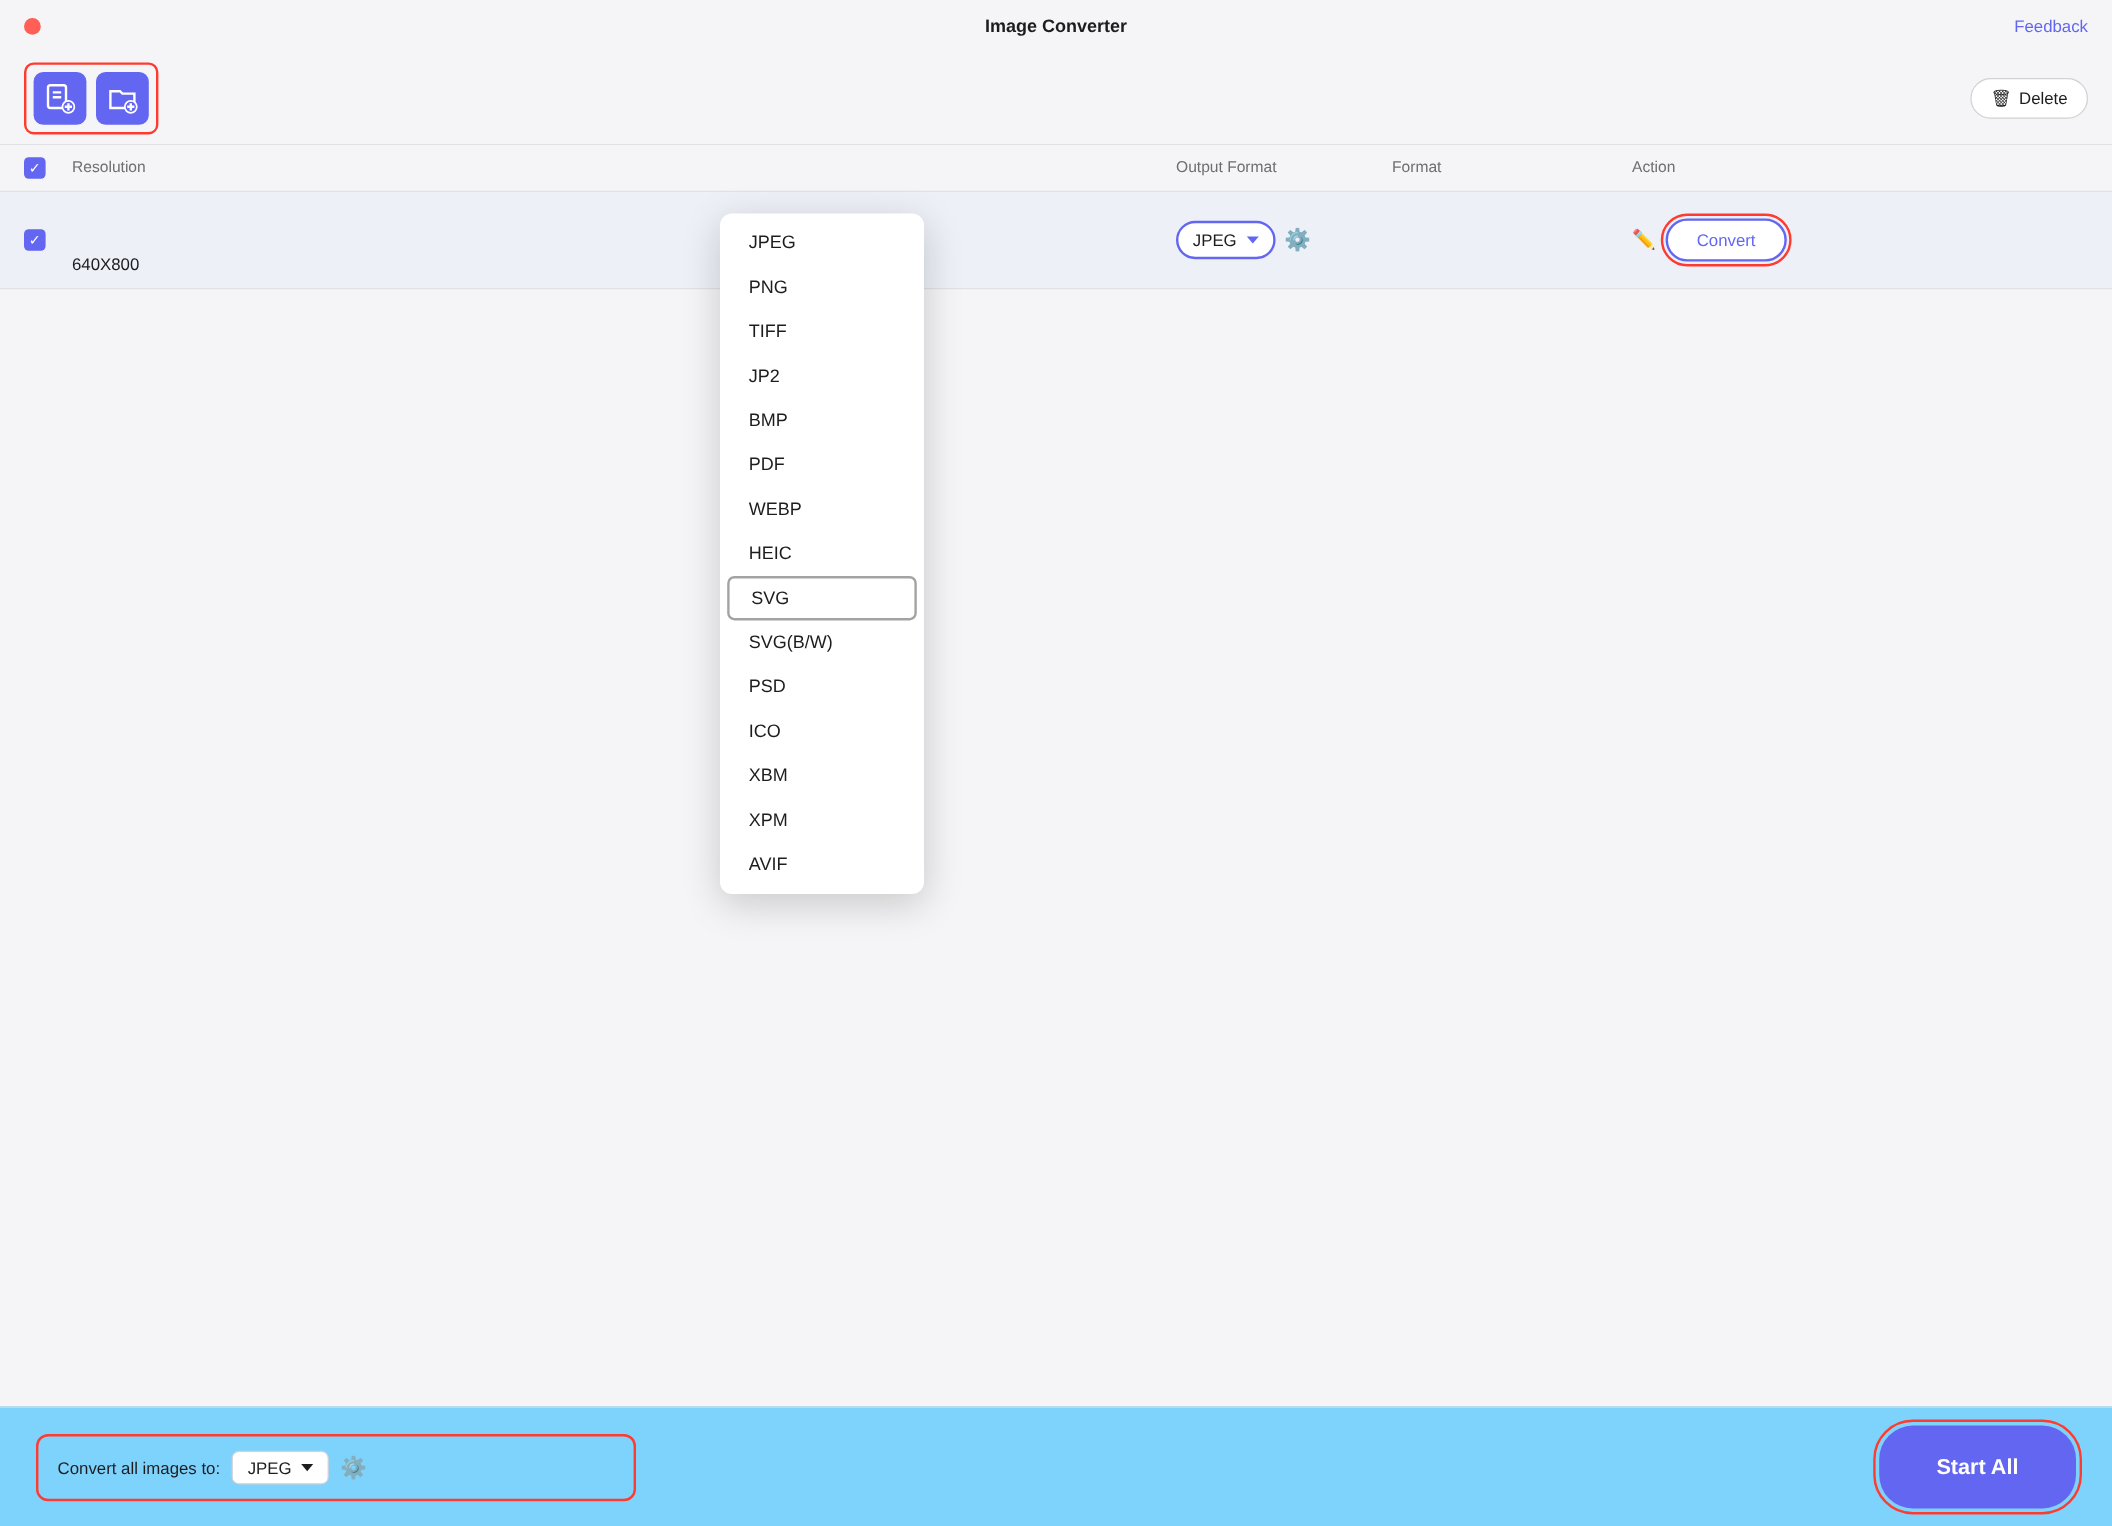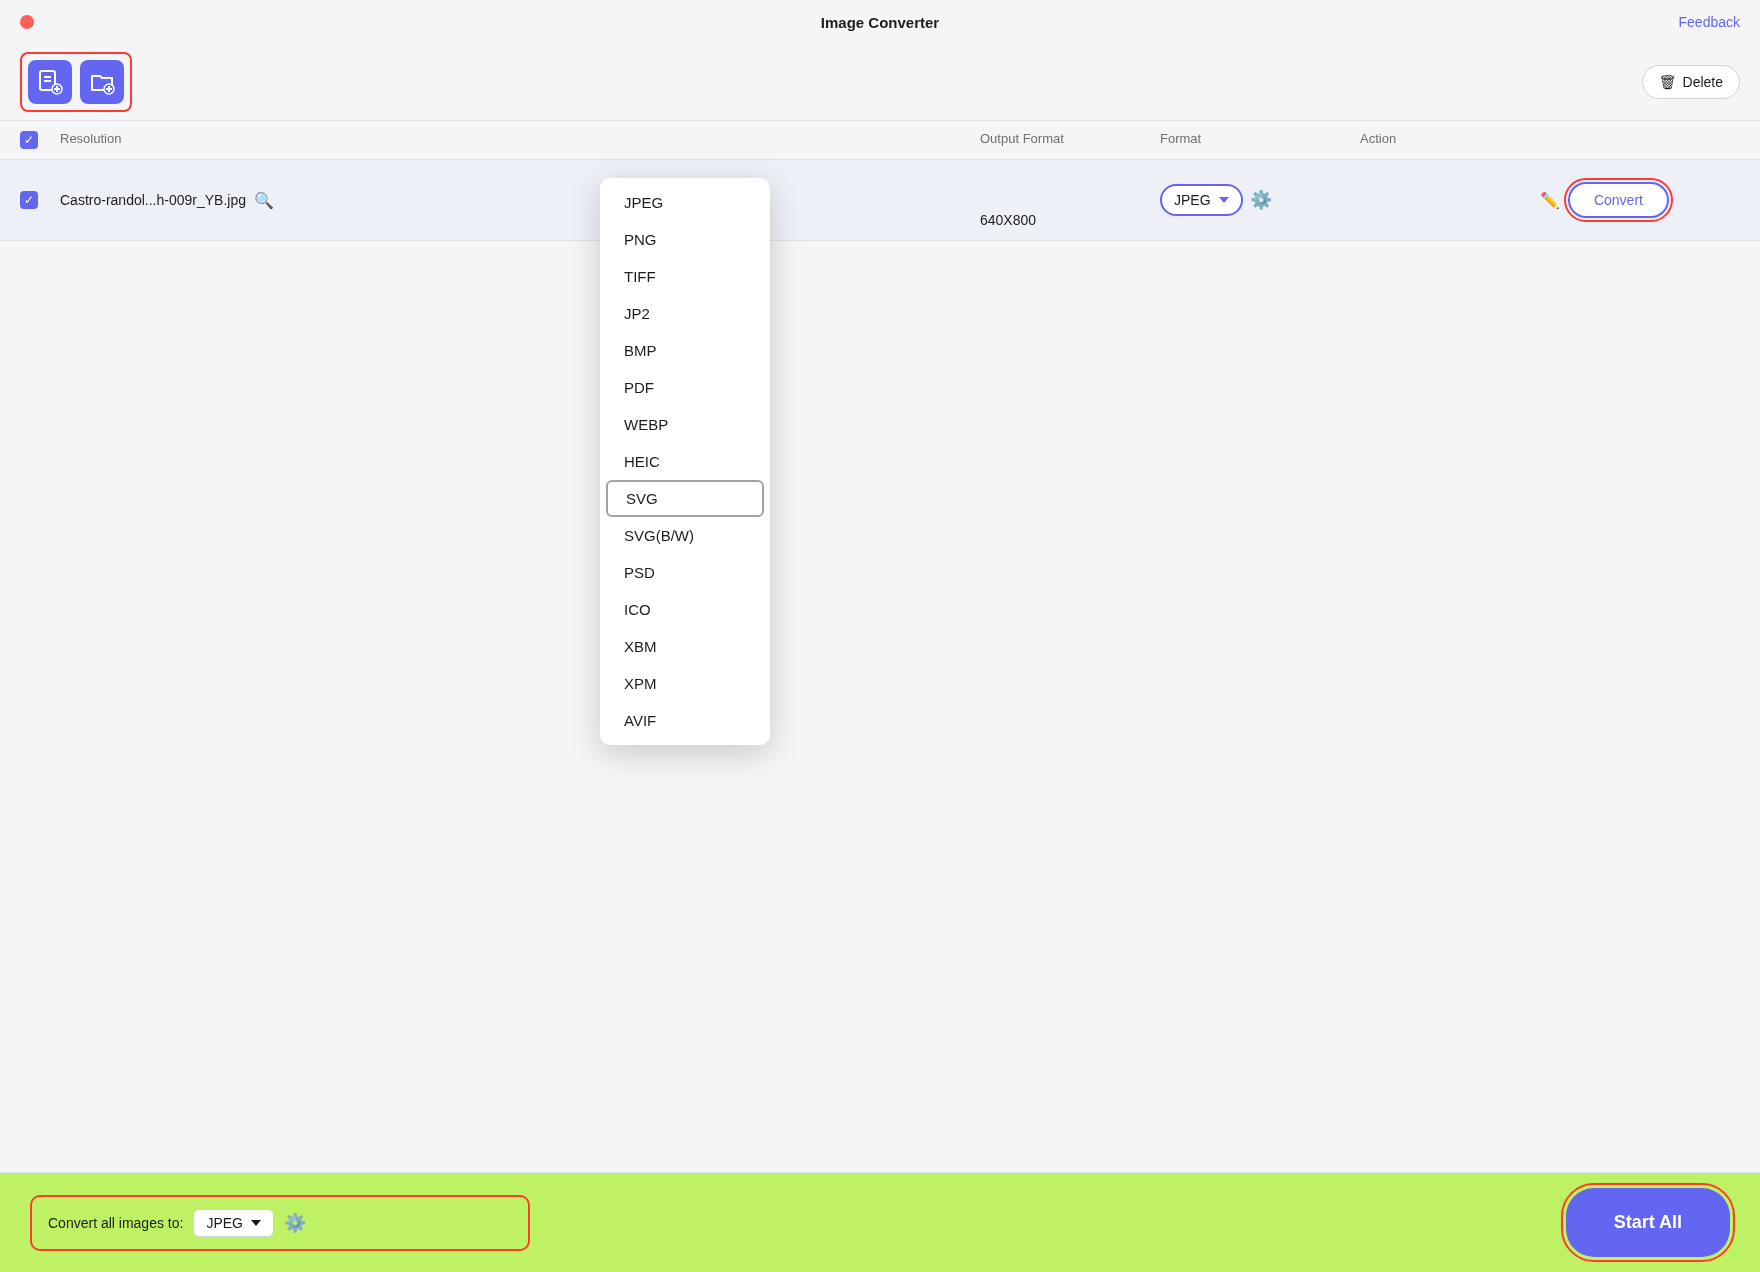--- a/index.html
+++ b/index.html
@@ -215,21 +215,21 @@
       flex-shrink: 0;
     }
 
     
     .bottom-bar {
       position: fixed;
       bottom: 0;
       left: 0;
       right: 0;
       height: 100px;
-      background: #bef264;
+      background: #7dd3fc;
       border-top: 1px solid #e0e0e5;
       display: flex;
       align-items: center;
       justify-content: space-between;
       padding: 16px 30px;
     }
     .bottom-left {
       border: 2px solid #ff3b30;
       border-radius: 10px;
       padding: 12px 16px;
@@ -354,24 +354,20 @@
 <div class="table-header">
   <div class="checkbox">✓</div>
   <div class="table-header-cell">Resolution</div>
   <div class="table-header-cell">Output Format</div>
   <div class="table-header-cell">Format</div>
   <div class="table-header-cell">Action</div>
 </div>
 
 <div class="table-row">
   <div class="checkbox">✓</div>
-  <div class="file-name">
-    <span>Castro-randol...h-009r_YB.jpg</span>
-    <span class="search-icon">🔍</span>
-  </div>
   <div class="resolution-cell">640X800</div>
   <div class="format-cell">
     <div class="format-select">
       <span>JPEG</span>
       <span class="chevron"></span>
     </div>
     <button class="settings-icon-btn">⚙️</button>
   </div>
   <div></div>
   <div class="action-cell">

